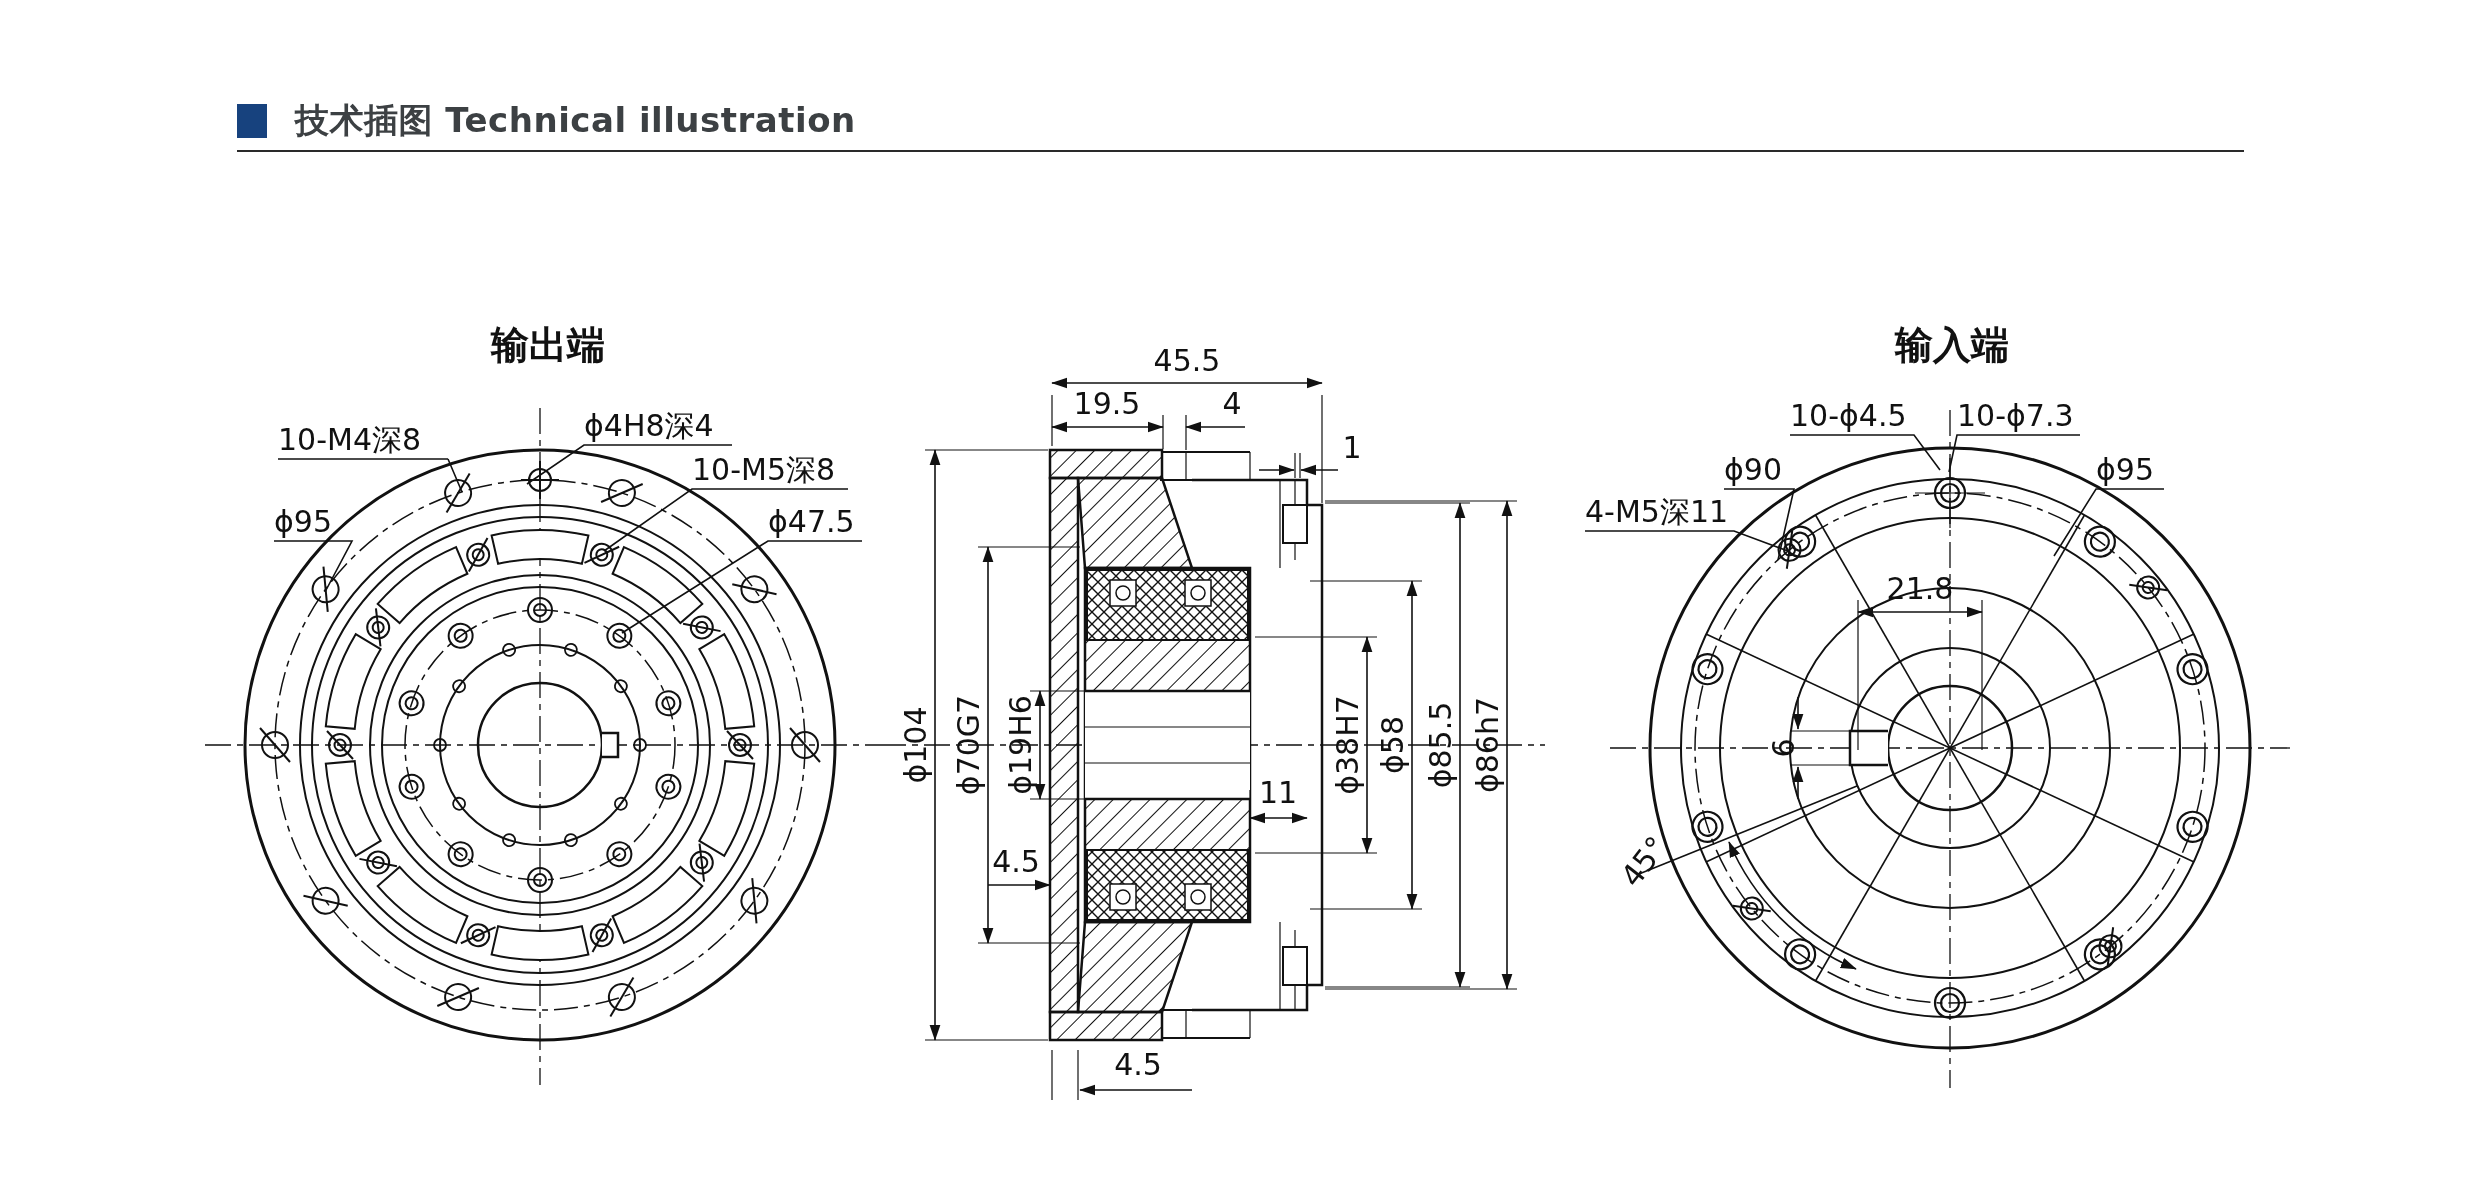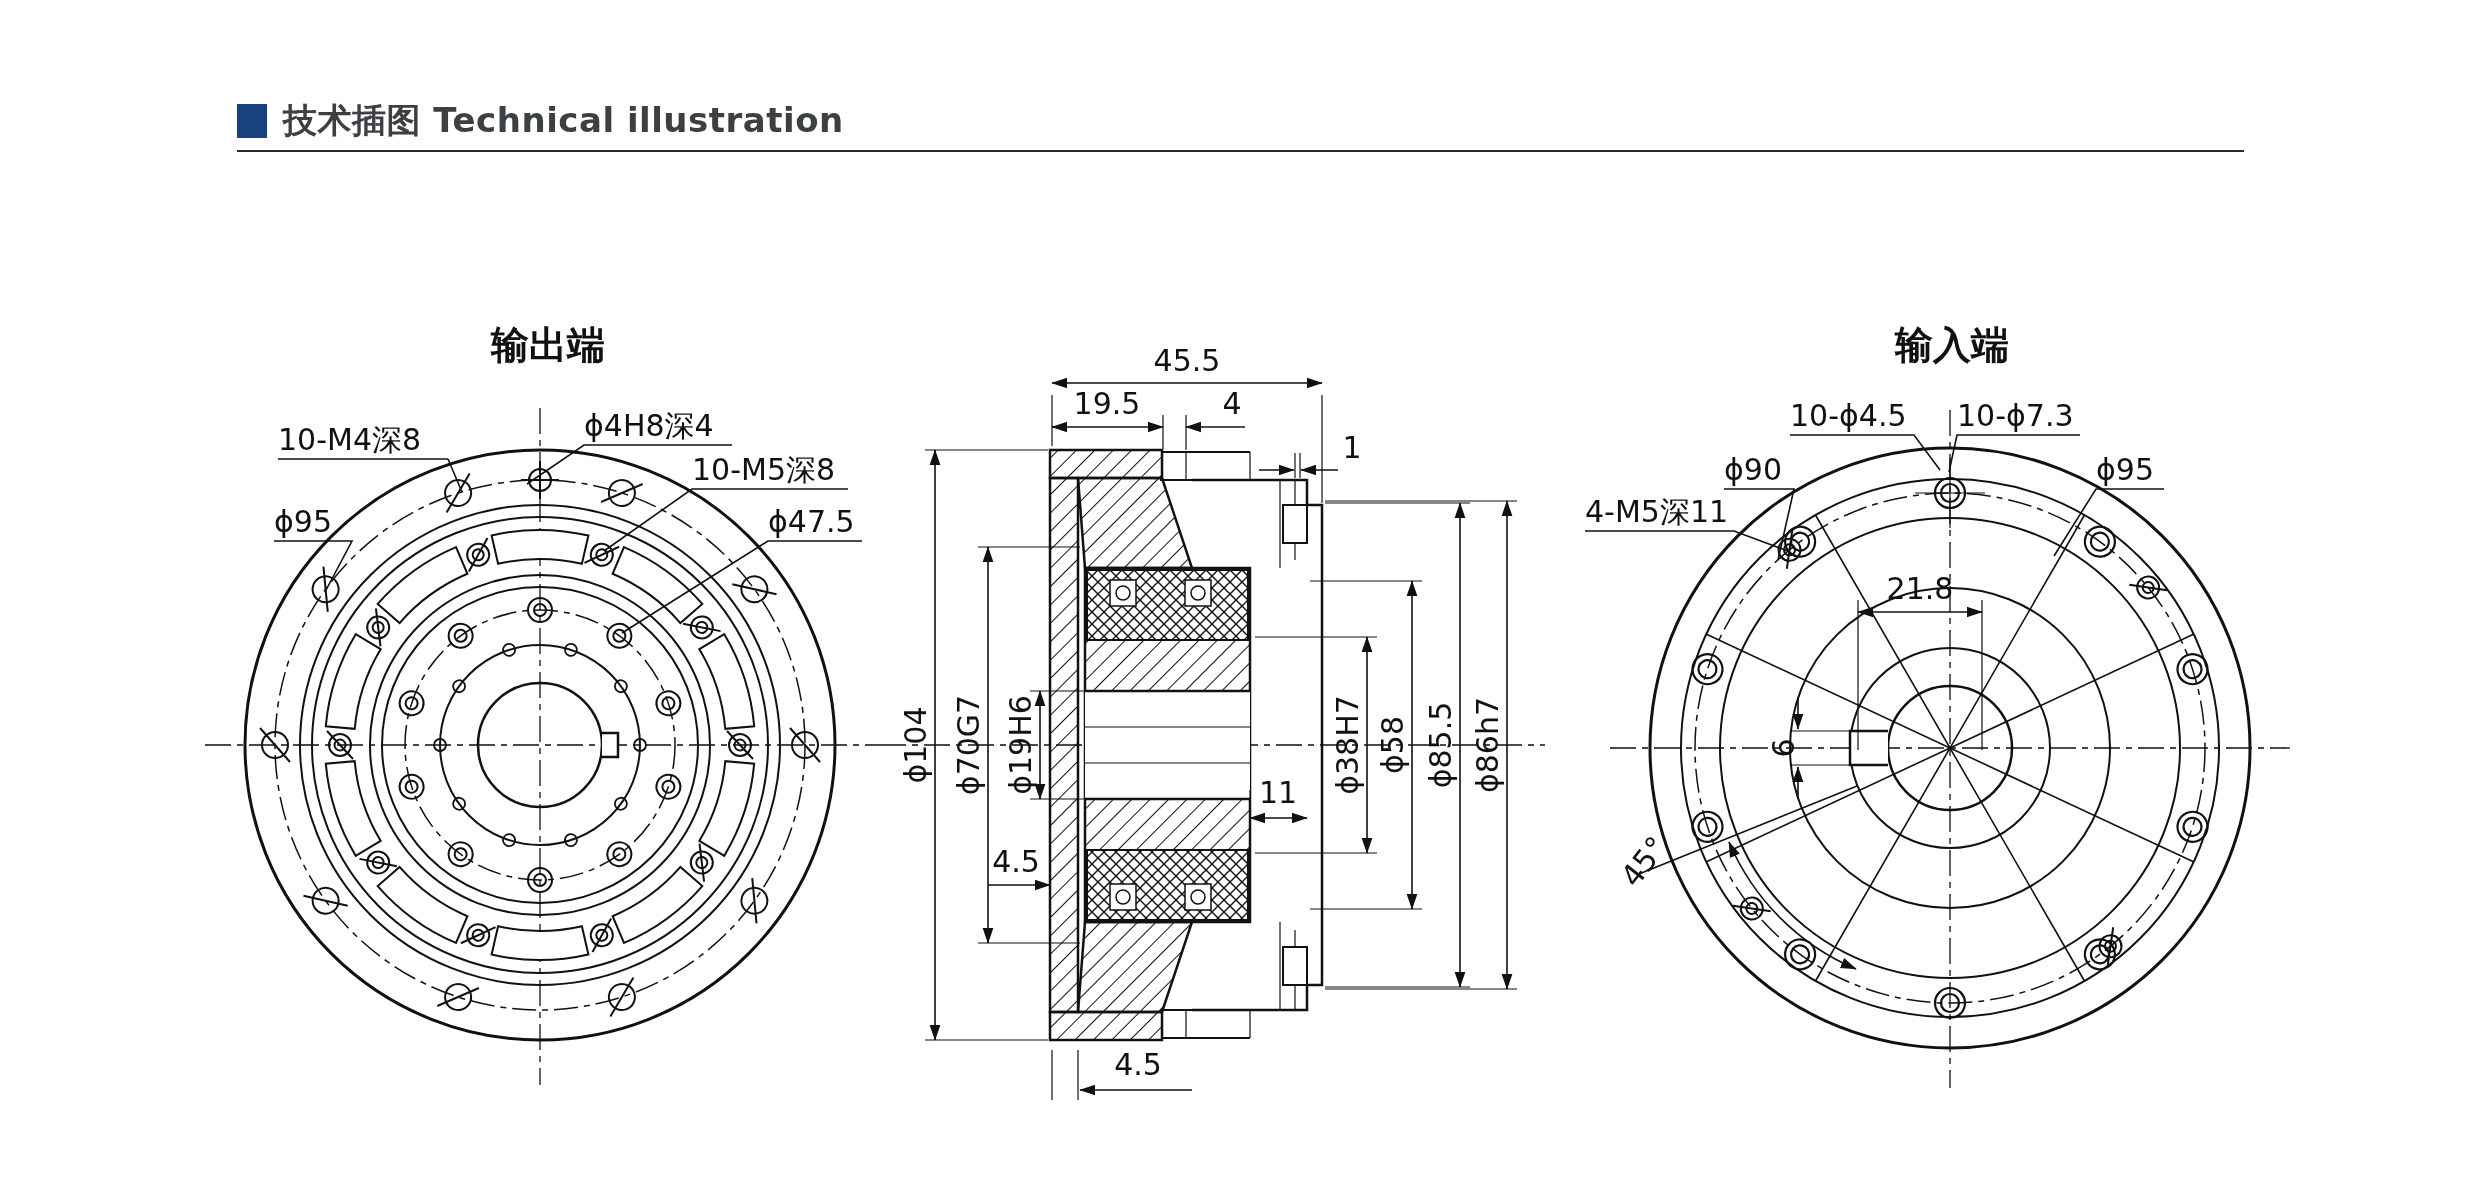--- a/index.html
+++ b/index.html
@@ -1,18 +1,18 @@
 <!DOCTYPE html>
 <html><head>
 <meta charset="utf-8">
 <style>
   html,body{margin:0;padding:0;background:#fff;}
   .page{position:relative;width:2481px;height:1180px;background:#fff;overflow:hidden;
         font-family:"DejaVu Sans","Liberation Sans",sans-serif;}
-  .hdr{position:absolute;left:237px;top:98px;display:flex;align-items:center;gap:16px;}
+  .hdr{position:absolute;left:237px;top:98px;display:flex;align-items:center;gap:28px;}
   .hdr .sq{width:30px;height:34px;background:#17427e;}
   .hdr .ttl{font-size:34px;font-weight:600;color:#3c4043;letter-spacing:0.5px;white-space:nowrap;}
   .hdr-rule{position:absolute;left:237px;top:150px;width:2007px;height:2px;background:#2a2a2a;}
   svg{position:absolute;left:0;top:0;}
   svg text{font-family:"DejaVu Sans","Liberation Sans",sans-serif;fill:#111;}
   .vt{font-size:38px;font-weight:bold;}
   .dim{font-size:30px;}
   .ln{stroke:#111;fill:none;}
   .cl{stroke:#111;fill:none;stroke-width:1.3;stroke-dasharray:26 6 6 6;}
   .dd{stroke:#111;fill:none;stroke-width:1.5;stroke-dasharray:24 6 6 6;}

